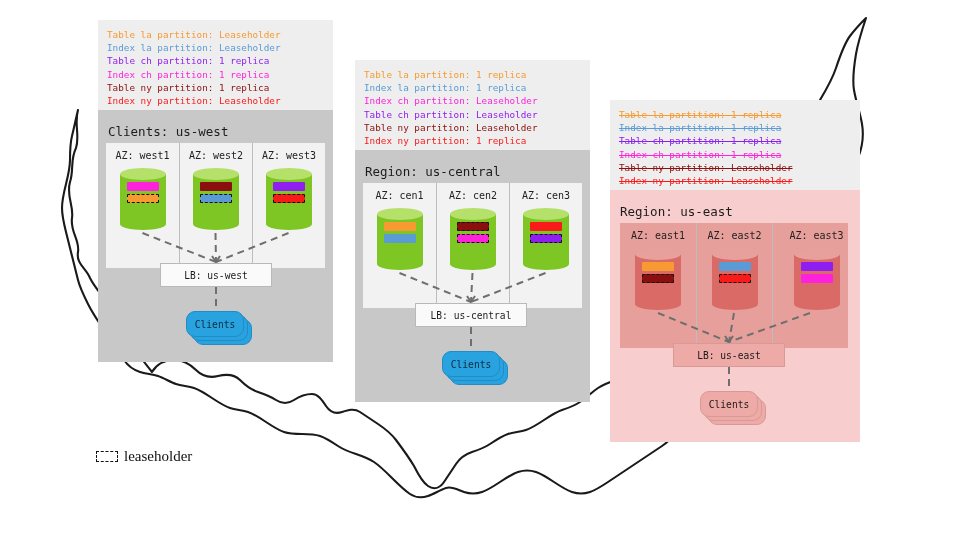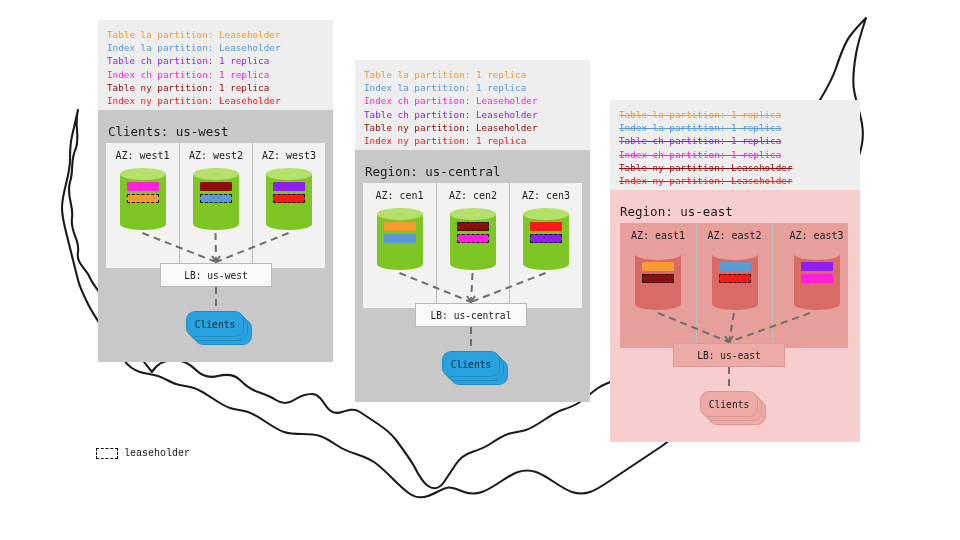--- a/index.html
+++ b/index.html
@@ -49,22 +49,22 @@
   .clients-wrap{position:absolute;}
   .clients{
     position:absolute;box-sizing:border-box;font-size:9.6px;
     display:flex;align-items:center;justify-content:center;white-space:pre;border-radius:9px;
   }
   .connector{position:absolute;}
 
   
   .leaseleg{position:absolute;display:flex;align-items:center;gap:6px;}
   .leaseleg .swatch{width:22px;height:11px;border:1.5px dashed #111;background:#fff;box-sizing:border-box;}
-  .leaseleg .lbl{font-size:10px;color:#111;white-space:pre;
-    font-family:Liberation Mono, monospace;}
+  .leaseleg .lbl{font-size:15px;color:#111;white-space:pre;
+    font-family:Liberation Serif, serif;}
 </style>
 </head>
 <body>
 
 <div id="stage">
 
   <svg id="map" viewBox="0 0 960 540" xmlns="http://www.w3.org/2000/svg">
     <path d="M78,110 C74,124 80,136 76,148 C70,160 74,170 70,182
              C66,196 74,206 72,218 C70,232 80,240 78,252
              C76,264 86,268 90,278 C96,290 104,296 110,308

